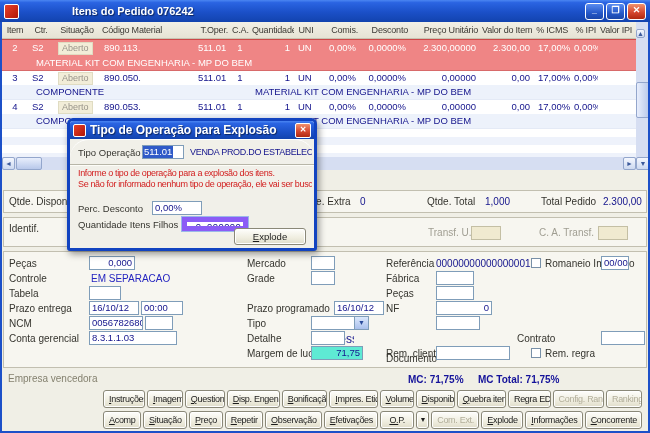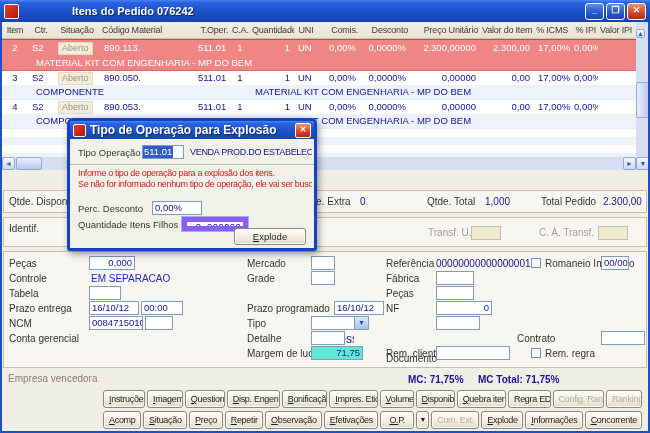--- a/index.html
+++ b/index.html
@@ -224,23 +224,24 @@
     <span class="lbl" style="left:5px;top:6px;">Peças</span>
     <span class="inp r" style="left:85px;top:4px;width:46px;">0,000</span>
     <span class="lbl" style="left:5px;top:21px;">Controle</span>
     <span class="val" style="left:87px;top:21px;color:#2424c0;">EM SEPARACAO</span>
     <span class="lbl" style="left:5px;top:36px;">Tabela</span>
     <span class="inp" style="left:85px;top:34px;width:32px;"></span>
     <span class="lbl" style="left:5px;top:51px;">Prazo entrega</span>
     <span class="inp" style="left:85px;top:49px;width:50px;">16/10/12</span>
     <span class="inp" style="left:137px;top:49px;width:42px;">00:00</span>
     <span class="lbl" style="left:5px;top:66px;">NCM</span>
-    <span class="inp" style="left:85px;top:64px;width:54px;">0084715010</span>
+    <span class="inp" style="left:85px;top:64px;width:54px;">0056782680</span>
     <span class="inp" style="left:141px;top:64px;width:28px;"></span>
     <span class="lbl" style="left:5px;top:81px;">Conta gerencial</span>
+    <span class="inp" style="left:85px;top:79px;width:88px;">8.3.1.1.03</span>
 
     <span class="lbl" style="left:243px;top:6px;">Mercado</span>
     <span class="inp" style="left:307px;top:4px;width:24px;"></span>
     <span class="lbl" style="left:243px;top:21px;">Grade</span>
     <span class="inp" style="left:307px;top:19px;width:24px;"></span>
     <span class="lbl" style="left:243px;top:51px;">Prazo programado</span>
     <span class="inp" style="left:330px;top:49px;width:50px;">16/10/12</span>
     <span class="lbl" style="left:243px;top:66px;">Tipo</span>
     <span class="combo" style="left:307px;top:64px;width:58px;">
       <span class="cval">Remessa</span>

